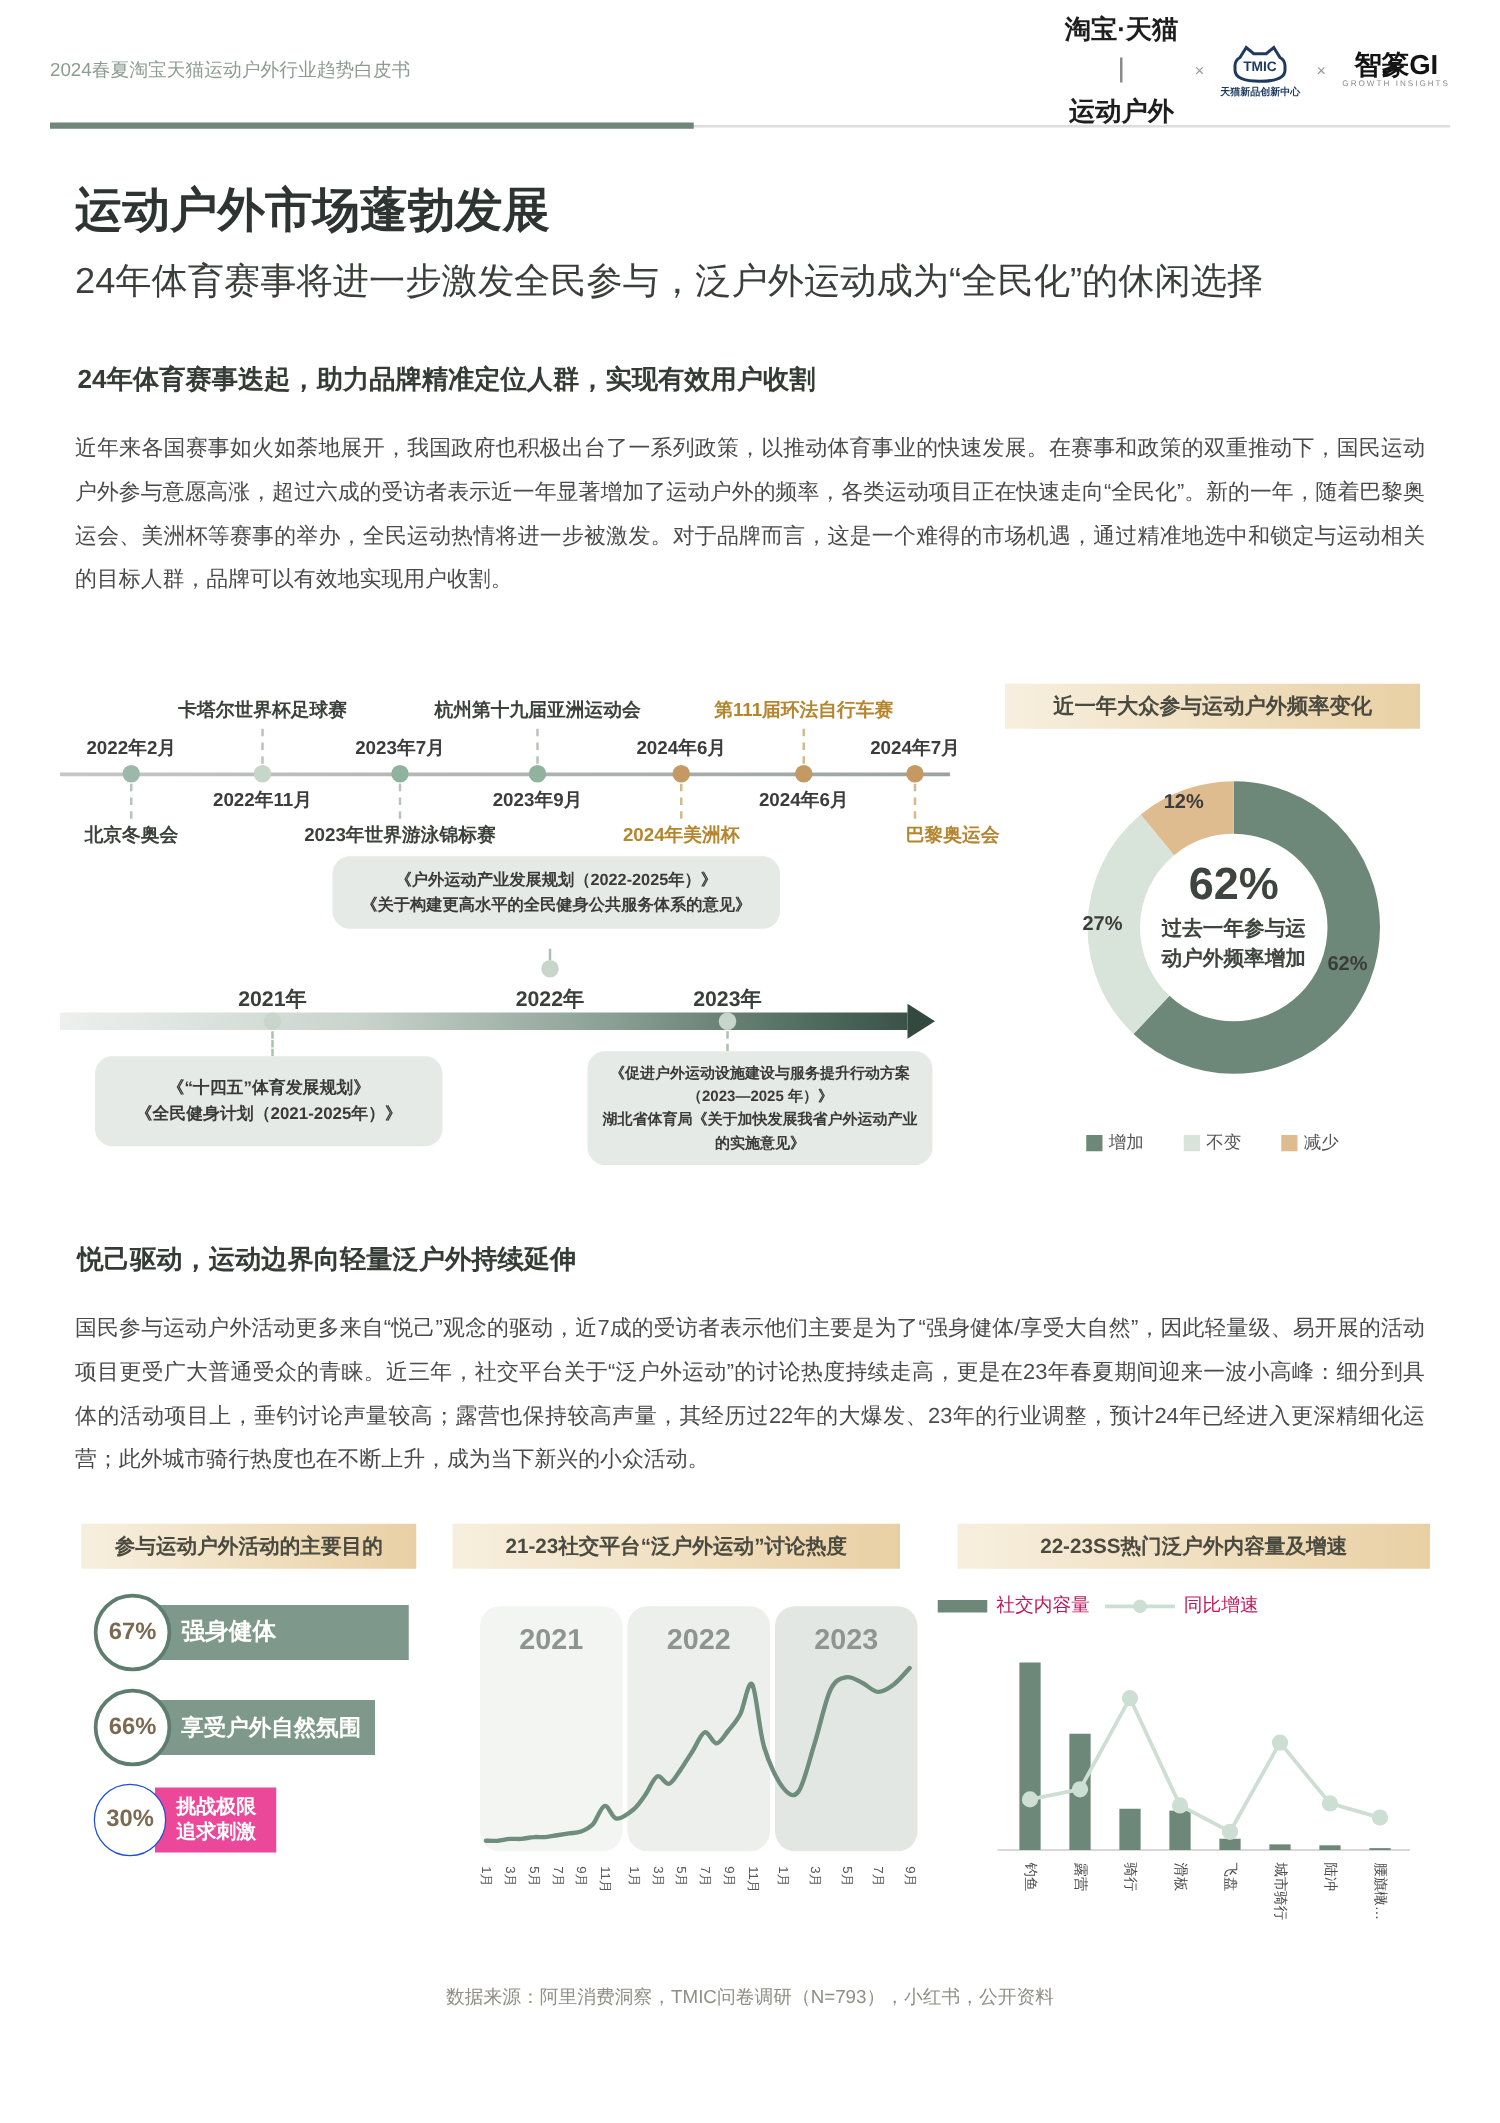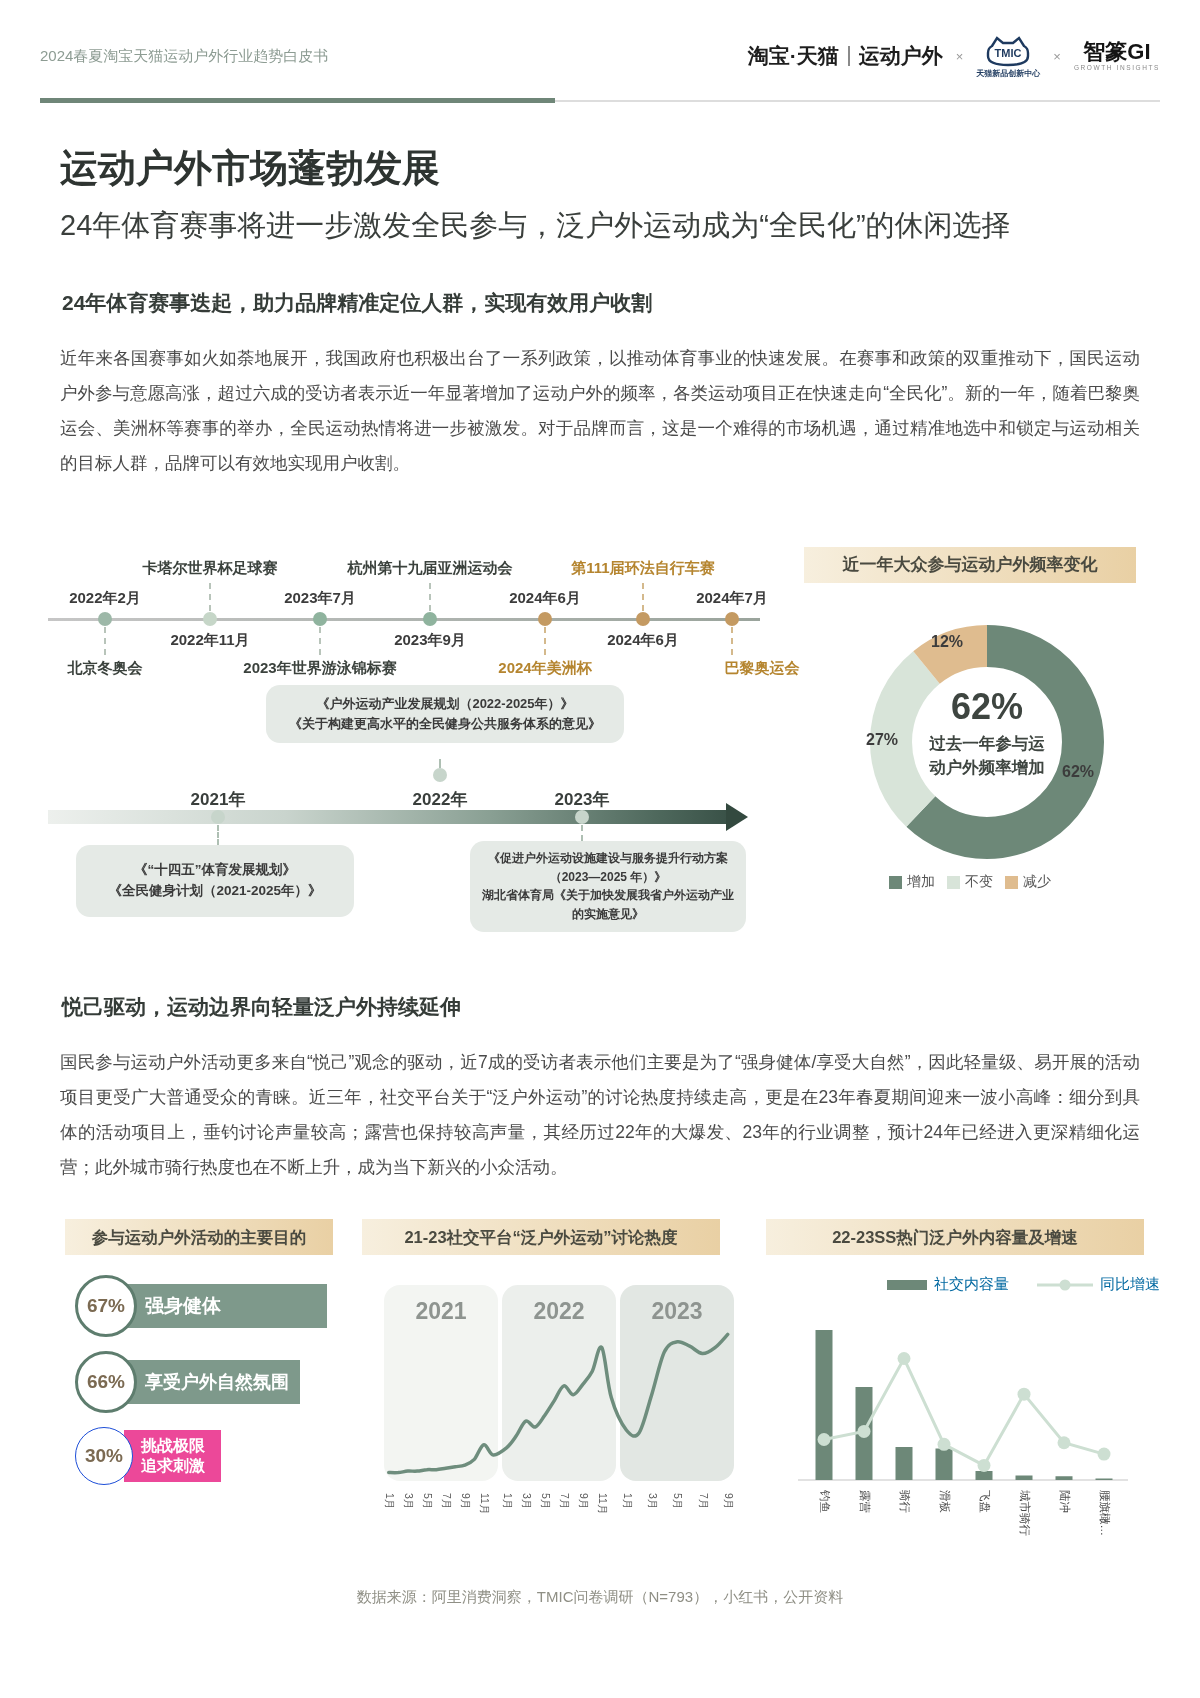--- a/index.html
+++ b/index.html
@@ -3,21 +3,21 @@
 <meta charset="utf-8">
 <style>
   html,body{margin:0;padding:0;background:#ffffff;}
   .page{width:1200px;height:1698px;position:relative;background:#fff;overflow:hidden;
         font-family:"Liberation Sans","DejaVu Sans",sans-serif;color:#333;}
 
   
   .hdr{display:flex;justify-content:space-between;align-items:center;padding:26px 40px 0 40px;height:60px;}
   .hdr-title{color:#8D9C93;font-size:15px;}
   .hdr-logos{display:flex;align-items:center;gap:13px;}
-  .brand{display:flex;align-items:center;gap:9px;font-weight:bold;font-size:21px;color:#1e1e1e;}
+  .brand{display:flex;align-items:center;gap:9px;font-weight:bold;font-size:21px;color:#1e1e1e;flex-direction:column;}
   .brand .sep{width:2px;height:20px;background:#8a8a8a;}
   .xmark{color:#999;font-size:13px;}
   .tmic{display:flex;flex-direction:column;align-items:center;line-height:1;}
   .tmic-caption{font-size:8px;color:#1E3A5F;font-weight:bold;margin-top:2px;}
   .gi{display:flex;flex-direction:column;align-items:center;line-height:1;}
   .gi-name{font-weight:bold;font-size:22px;color:#141414;}
   .gi-caption{font-size:6.5px;color:#8a8a8a;letter-spacing:1.6px;margin-top:2px;}
 
   .rule{position:relative;margin:12px 40px 0;height:5px;}
   .rule .gray{position:absolute;left:0;right:0;top:1.5px;height:2px;background:#DDDDDD;}
@@ -63,21 +63,21 @@
 
   #donut-panel{position:absolute;left:770px;top:0;width:400px;height:440px;}
   .chart-header{background:linear-gradient(90deg,#F7EFDE,#E9D0A4);color:#4A4A40;font-weight:bold;text-align:center;}
   #donut-title{position:absolute;left:34px;top:38px;width:332px;height:36px;line-height:36px;font-size:17px;}
   #donut-svg{position:absolute;left:92px;top:108px;}
   .donut-label{position:absolute;width:54px;text-align:center;font-weight:bold;font-size:16px;color:#3C3C3C;}
   #dl-12{left:150px;top:124px;} #dl-27{left:85px;top:222px;} #dl-62{left:281px;top:254px;}
   .donut-center{position:absolute;left:155px;top:177px;width:124px;text-align:center;}
   .donut-center .big{font-size:36px;font-weight:bold;color:#3E4540;}
   .donut-center .cap{font-size:16.5px;color:#3E4540;font-weight:bold;line-height:1.45;margin-top:4px;}
-  .donut-legend{position:absolute;left:0;top:364px;width:400px;display:flex;justify-content:center;gap:12px;
+  .donut-legend{position:absolute;left:0;top:396px;width:400px;display:flex;justify-content:center;gap:32px;
                 font-size:14px;color:#555;}
   .lg-item{display:flex;align-items:center;gap:5px;}
   .lg-sw{width:13px;height:13px;}
 
   
   .fig2{display:flex;margin:34px 40px 0;}
   .col1{width:310px;} .col2{width:400px;} .col3{width:410px;}
   .p-header{width:268px;margin-left:25px;height:36px;line-height:36px;font-size:16.5px;}
   .p-rows{margin:20px 0 0 35px;}
   .p-row{display:flex;align-items:center;margin-bottom:14px;}
@@ -89,21 +89,21 @@
   .p-bar.green{background:#7E998B;} .p-bar.gray{background:#ec4899;}
   .pb1{width:182px;height:44px;font-size:19px;}
   .pb2{width:155px;height:44px;font-size:18px;}
   .pb3{width:80px;height:52px;font-size:16px;}
   .pb4{width:70px;height:44px;font-size:16px;}
 
   .h-header{width:358px;margin-left:12px;height:36px;line-height:36px;font-size:16.5px;}
   #heat-svg{margin:24px 0 0 10px;display:block;}
 
   .c-header{width:378px;margin-left:16px;height:36px;line-height:36px;font-size:16.5px;}
-  .combo-legend{display:flex;justify-content:flex-end;gap:28px;margin-top:20px;font-size:15px;color:#0369a1;
+  .combo-legend{display:flex;justify-content:flex-start;gap:12px;margin-top:20px;font-size:15px;color:#be185d;
                 align-items:center;}
   .cl-item{display:flex;align-items:center;gap:7px;}
   #combo-svg{display:block;margin-top:4px;}
 
   .src{text-align:center;margin-top:42px;font-size:15px;color:#8F8F85;}
 </style>
 </head>
 <body>
 
 <div class="page">

